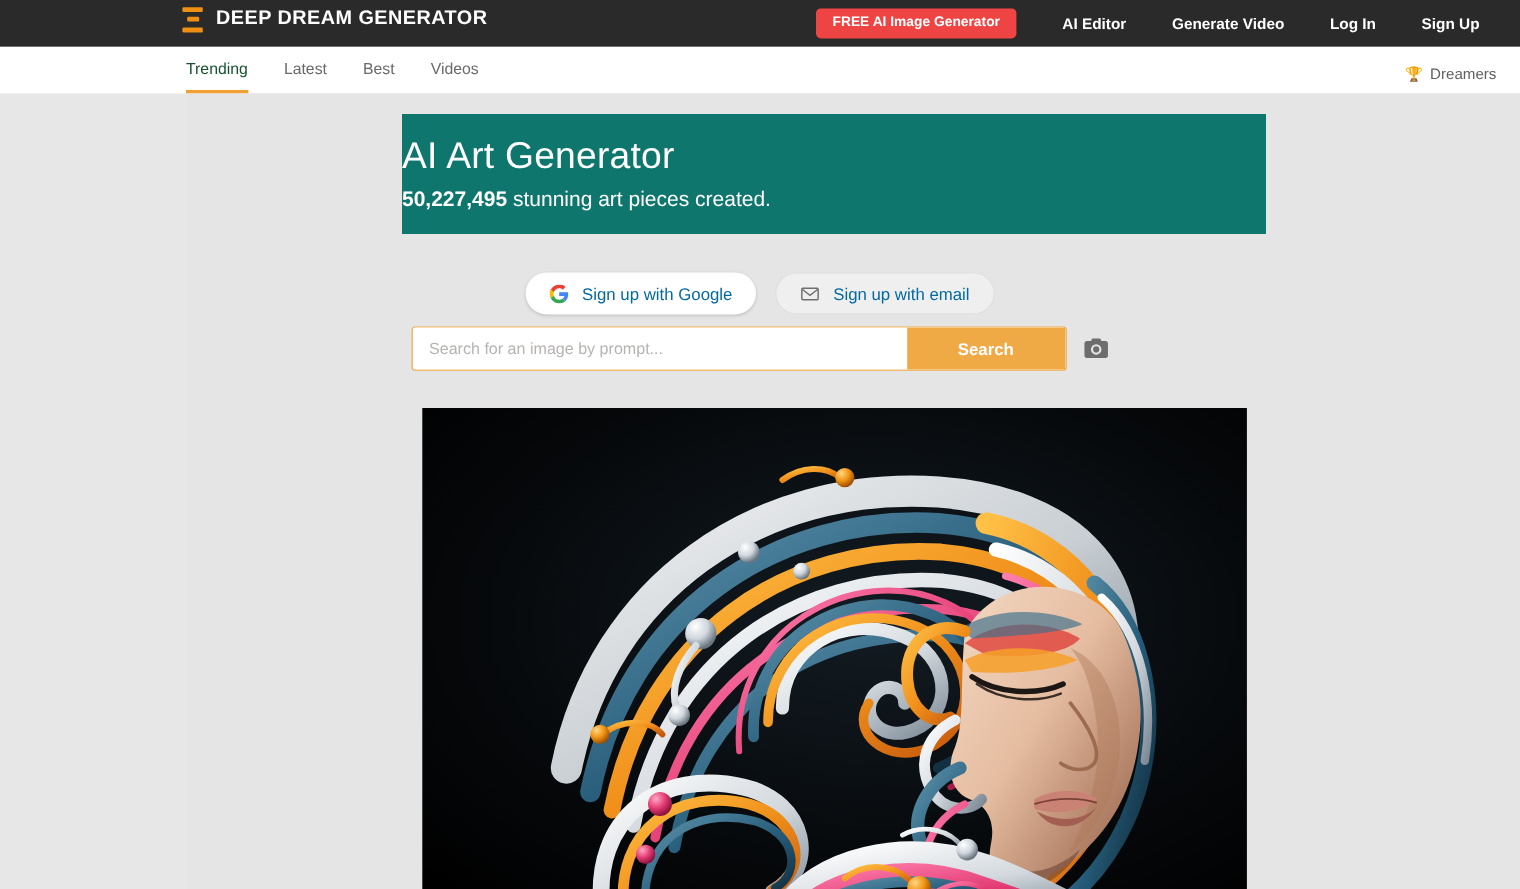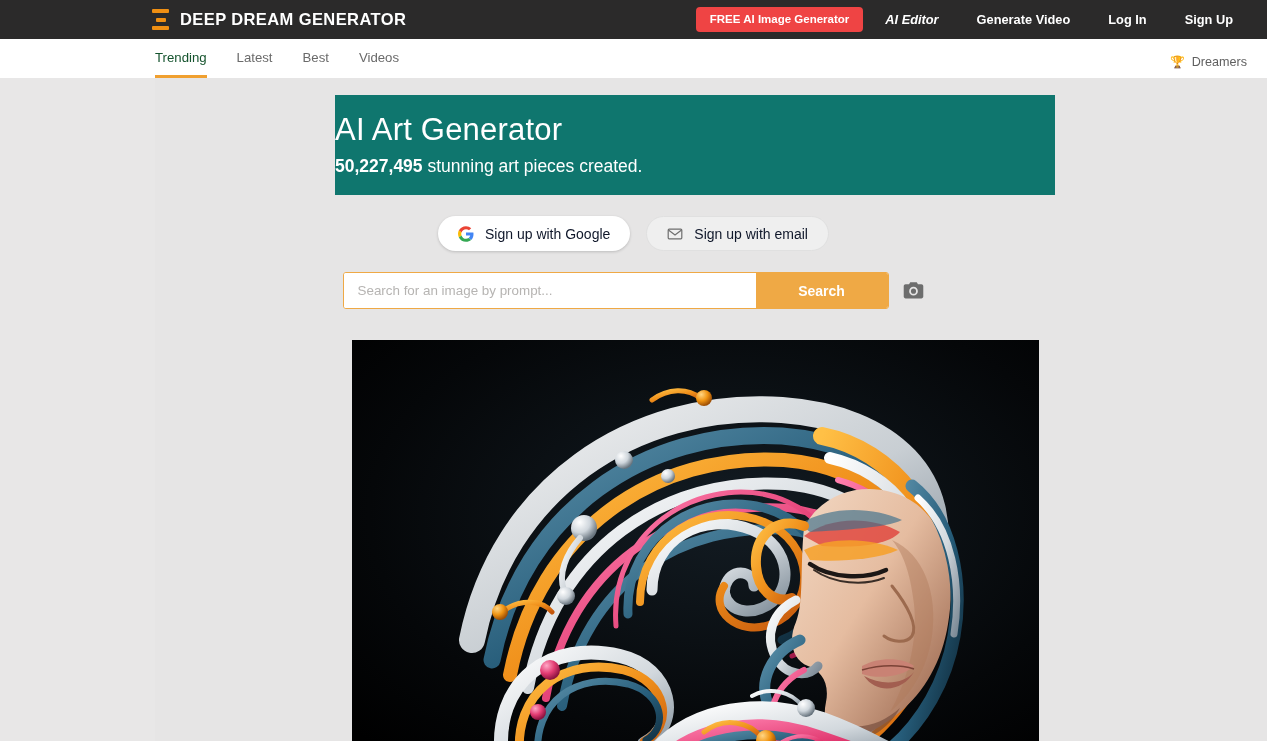--- a/index.html
+++ b/index.html
@@ -11,21 +11,21 @@
   }
 
   
   .topbar {
     position: absolute; top: 0; left: 0;
     width: 1267px; height: 39px;
     background: #2b2a2a;
     display: flex; align-items: center;
   }
   .brand {
-    display: flex; align-items: center;
+    display: flex; 
     margin-left: 152px;
     height: 28px;
   }
   .brand-icon {
     width: 17px; height: 21px;
     display: flex; flex-direction: column; justify-content: space-between;
     margin-right: 11px;
   }
   .brand-icon i {
     display: block; background: #ef8f13; height: 4px; border-radius: 1px;
@@ -53,21 +53,21 @@
     cursor: pointer;
     line-height: 1.2;
   }
   .topnav-link {
     color: #ffffff; font-size: 12.8px; font-weight: bold;
     text-decoration: none; white-space: nowrap;
     cursor: pointer;
   }
   .topnav > * { margin-left: 0; }
   .nav-gap-1 { margin-left: 36px; }
-  .nav-gap-2 { margin-left: 22px; font-style: italic; }
+  .nav-gap-2 { margin-left: 38px; }
   .nav-gap-3 { margin-left: 38px; }
   .nav-gap-4 { margin-left: 38px; margin-right: 34px; }
 
   
   .subnav {
     position: absolute; top: 39px; left: 0;
     width: 1267px; height: 39px;
     background: #ffffff;
     display: flex; align-items: flex-end;
   }
@@ -133,24 +133,25 @@
   .signup-row {
     position: absolute; left: 0; top: 216px;
     width: 1267px;
     display: flex; justify-content: center; align-items: center;
   }
   .signup-btn {
     display: flex; align-items: center;
     height: 35px;
     border-radius: 18px;
     font-size: 14px;
-    color: #0f172a;
+    color: #0369a1;
     cursor: pointer;
     padding: 0 20px;
     white-space: nowrap;
+    margin-top: 11px;
   }
   .signup-google {
     background: #ffffff;
     box-shadow: 0 1px 3px rgba(0,0,0,.18);
     margin-right: 16px;
   }
   .signup-email {
     background: #efefef;
     border: 1px solid #e0e0e0;
   }

